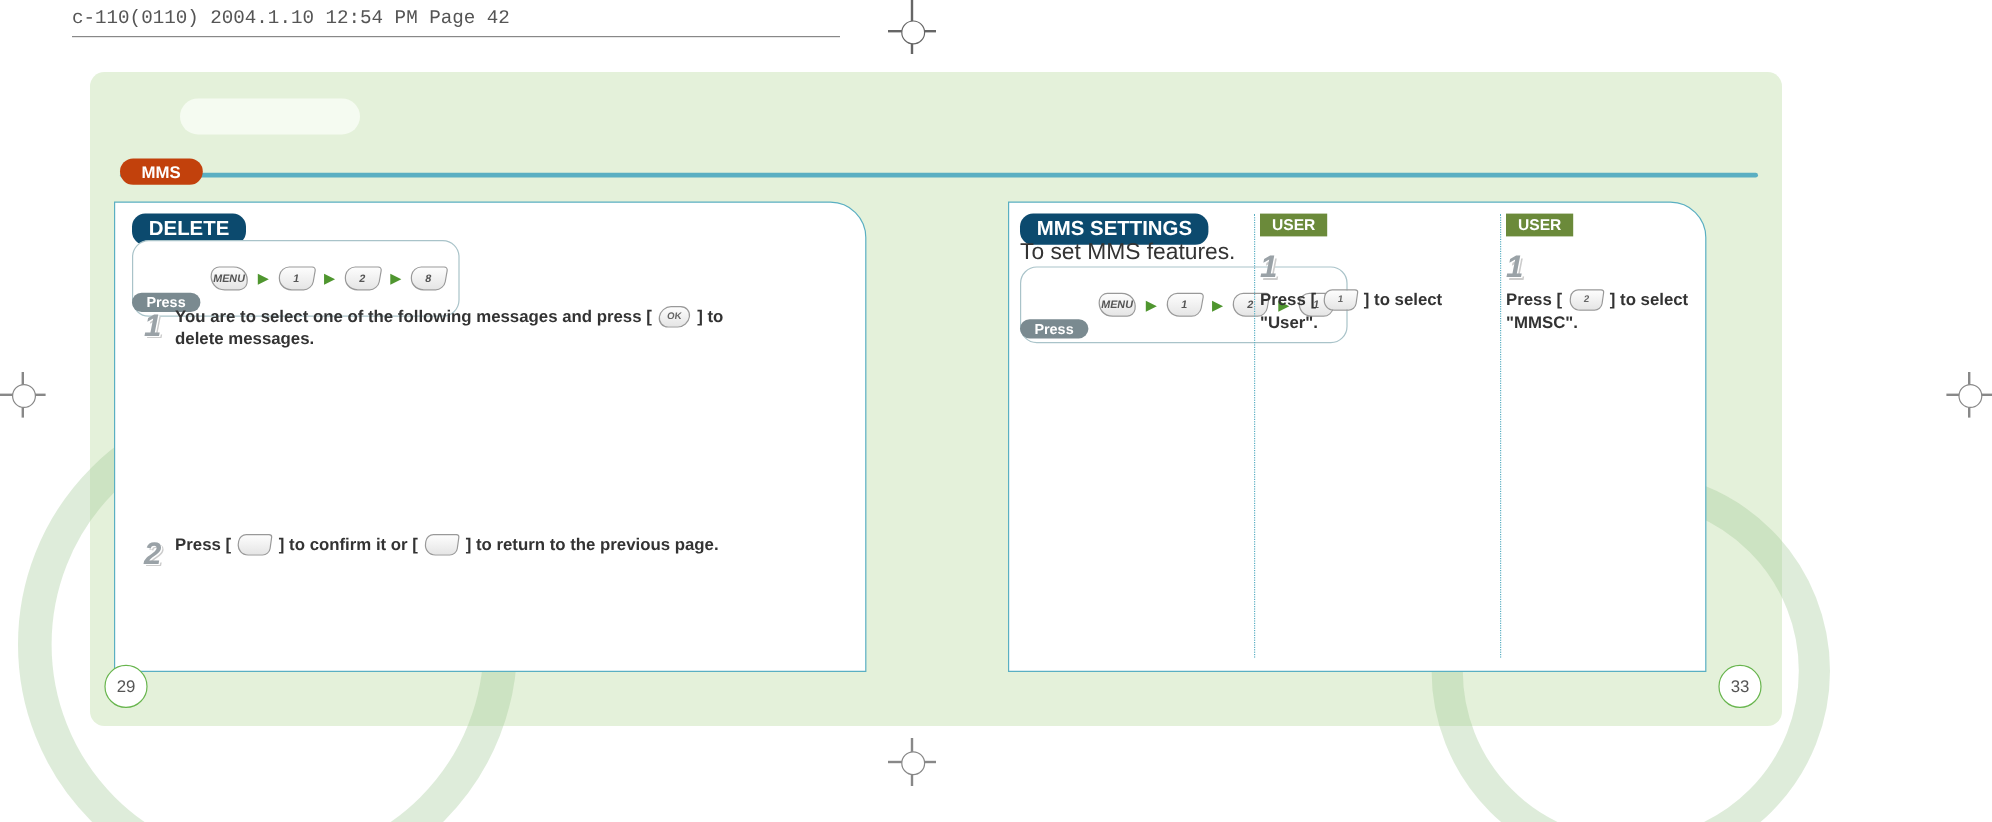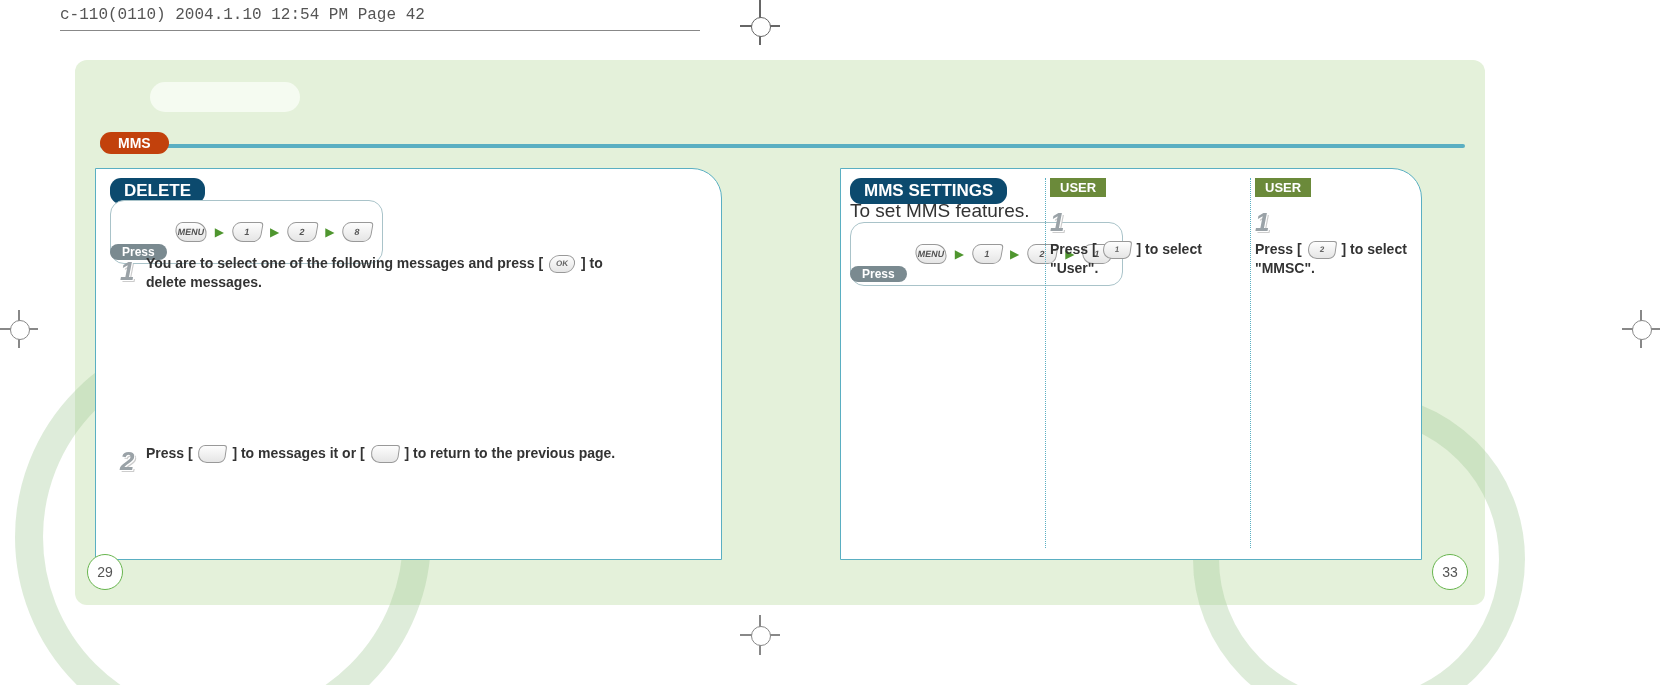--- a/index.html
+++ b/index.html
@@ -172,21 +172,21 @@
       <span class="inline-key ok">OK</span>
       <span> ] to delete messages.</span>
     </span>
   </div>
 
   <div class="step step-l2 overlap">
     <span class="stepnum">2</span>
     <span class="step-text">
       <span>Press [ </span>
       <span class="inline-key"></span>
-      <span> ] to messages it or [ </span>
+      <span> ] to confirm it or [ </span>
       <span class="inline-key"></span>
       <span> ] to return to the previous page.</span>
     </span>
   </div>
 
   <span class="badge badge-pos-r overlap">MMS SETTINGS</span>
   <div class="subtext overlap">To set MMS features.</div>
 
   <div class="press-group press-r overlap">
     <span class="press-pill">Press</span>

